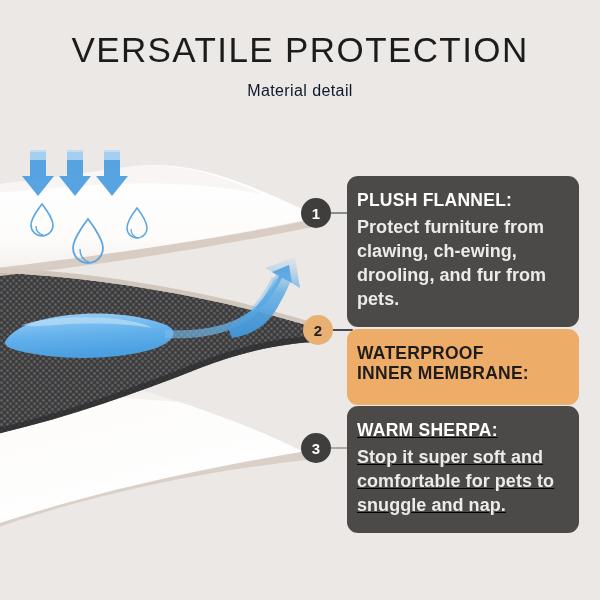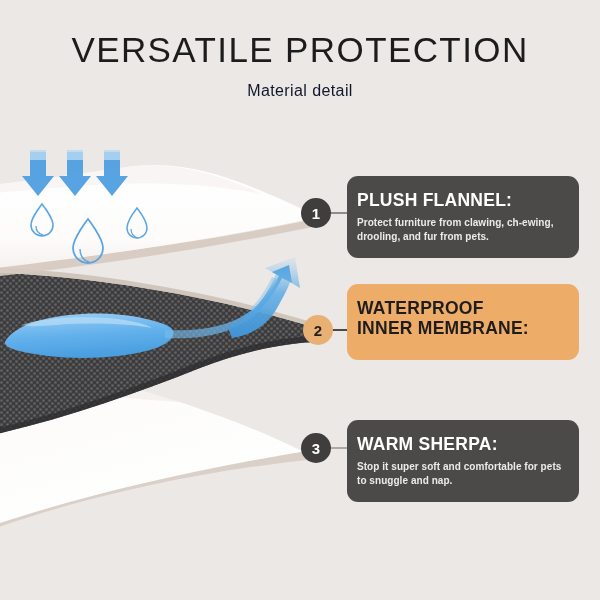--- a/index.html
+++ b/index.html
@@ -56,47 +56,47 @@
 
   
   .callout {
     position:absolute;
     left:347px;
     width:232px;
     border-radius:11px;
     padding:14px 16px 15px 10px;
   }
   .callout.dark  { background:#4c4a49; }
-  .callout.amber { background:#eeac69; }
+  .callout.amber { background:#eeac69;margin-top:45px; }
 
   .callout-title {
     font-family:"Liberation Sans", sans-serif;
     font-weight:700;
     font-size:17.5px;
     letter-spacing:0.25px;
     line-height:1.17;
     margin-bottom:6px;
     white-space:pre-line;
   }
   .callout.dark  .callout-title { color:#ffffff; }
   .callout.amber .callout-title { color:#1f1d1b; }
 
   .callout-body {
     font-family:"Liberation Sans", sans-serif;
     font-weight:700;
-    font-size:10px;
+    font-size:18px;
     letter-spacing:0.05px;
     line-height:1.33;
   }
   .callout.dark  .callout-body { color:#eceaea; }
   .callout.amber .callout-body { color:#2d2a27; font-weight:700; }
 
   #callout-1 { top:176px; }
   #callout-2 { top:284px; }
-  #callout-3 { top:420px; }
+  #callout-3 { top:406px;text-decoration:underline; }
 
   
   .badge {
     position:absolute;
     width:30px; height:30px;
     border-radius:50%;
     display:flex;
     align-items:center;
     justify-content:center;
     font-family:"Liberation Sans", sans-serif;

